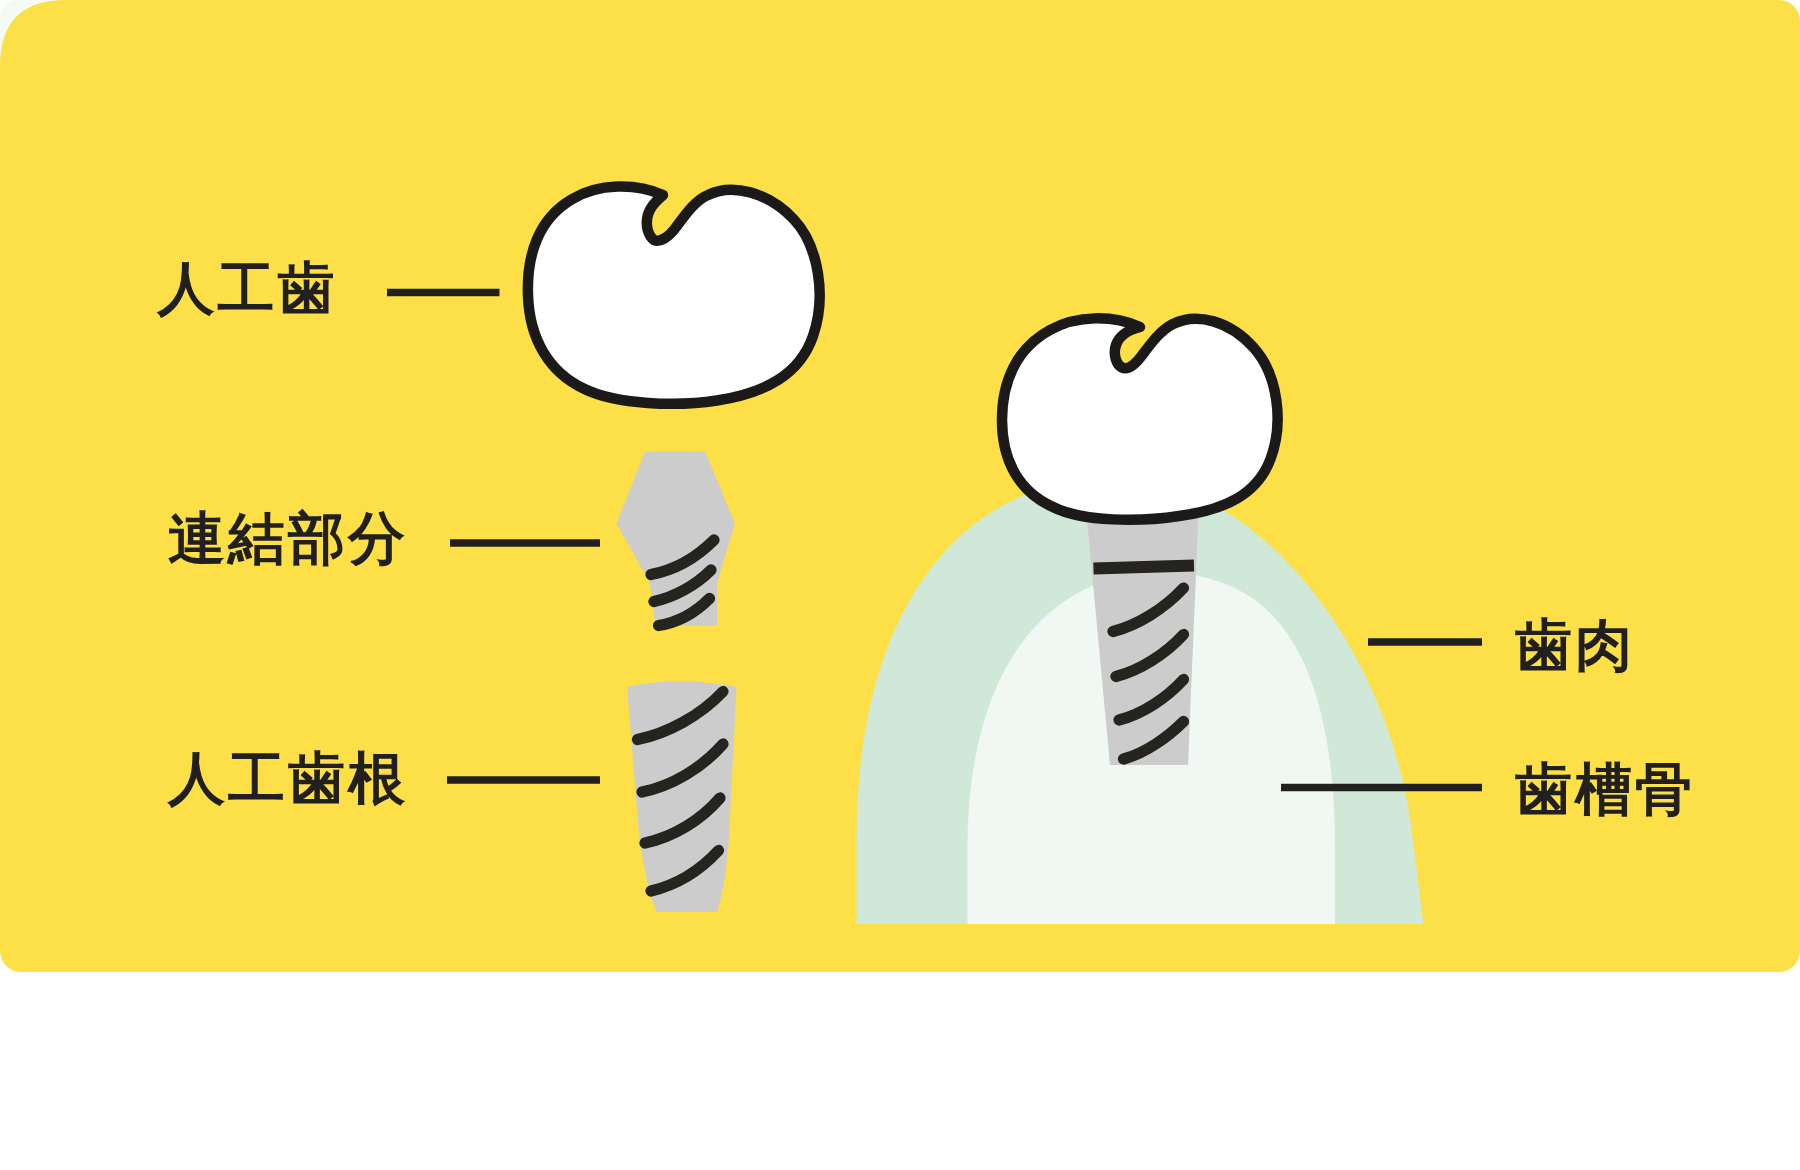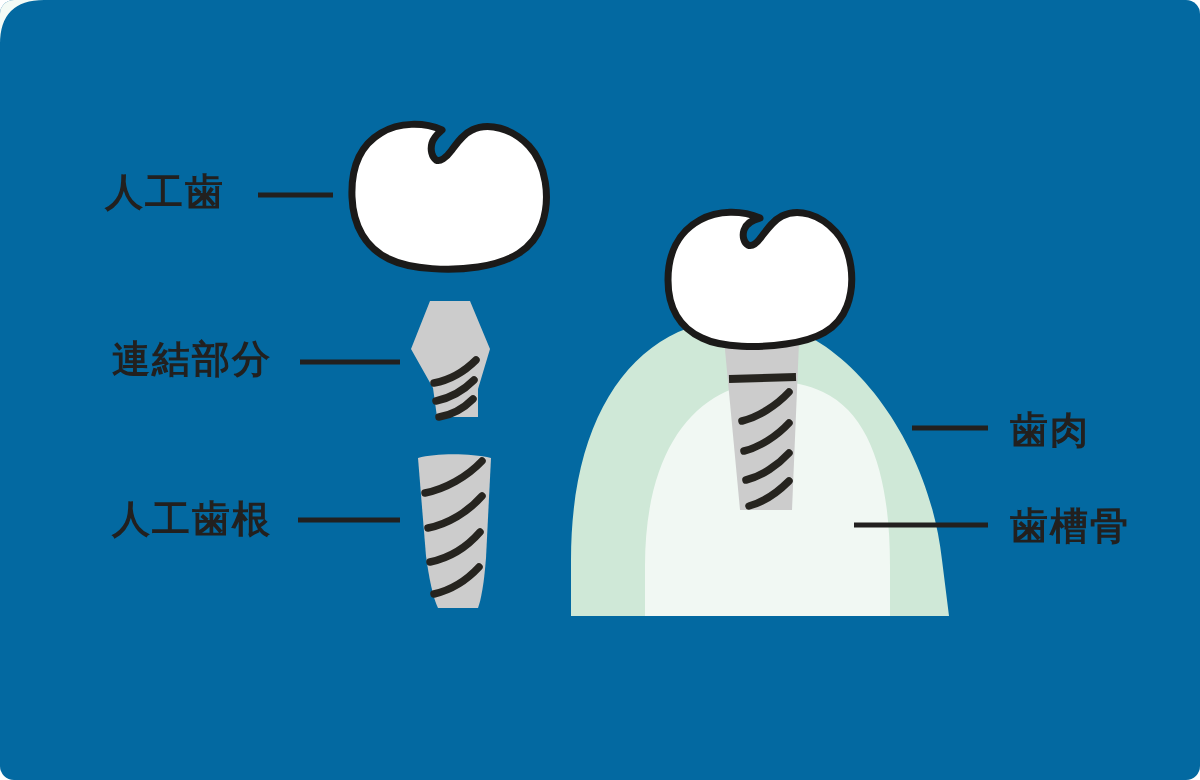--- a/index.html
+++ b/index.html
@@ -9,22 +9,22 @@
   body {
     width: 1200px;
     height: 780px;
     background: #ffffff;
     font-family: "Liberation Sans", "DejaVu Sans", sans-serif;
     overflow: hidden;
   }
   #diagram-card {
     position: relative;
     width: 1200px;
-    height: 780px;
-    background: #0369a1;
+    height: 648px;
+    background: #fde047;
     border-radius: 14px;
     overflow: hidden;
   }
   #diagram-svg {
     position: absolute;
     left: 0;
     top: 0;
     width: 1200px;
     height: 780px;
     display: block;

